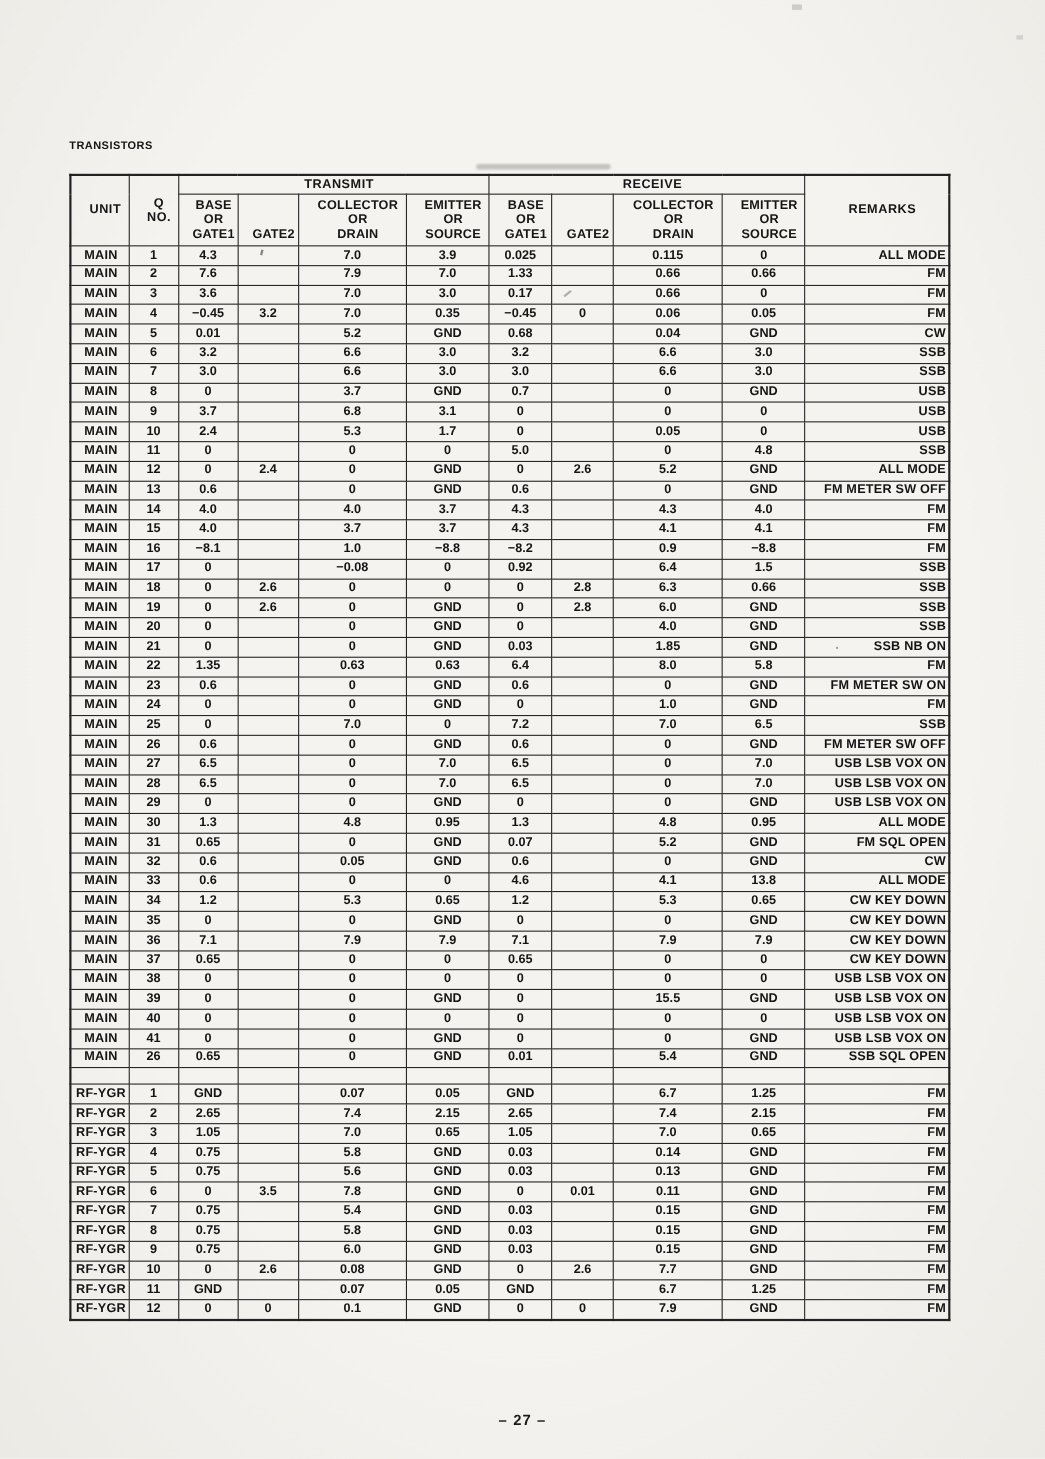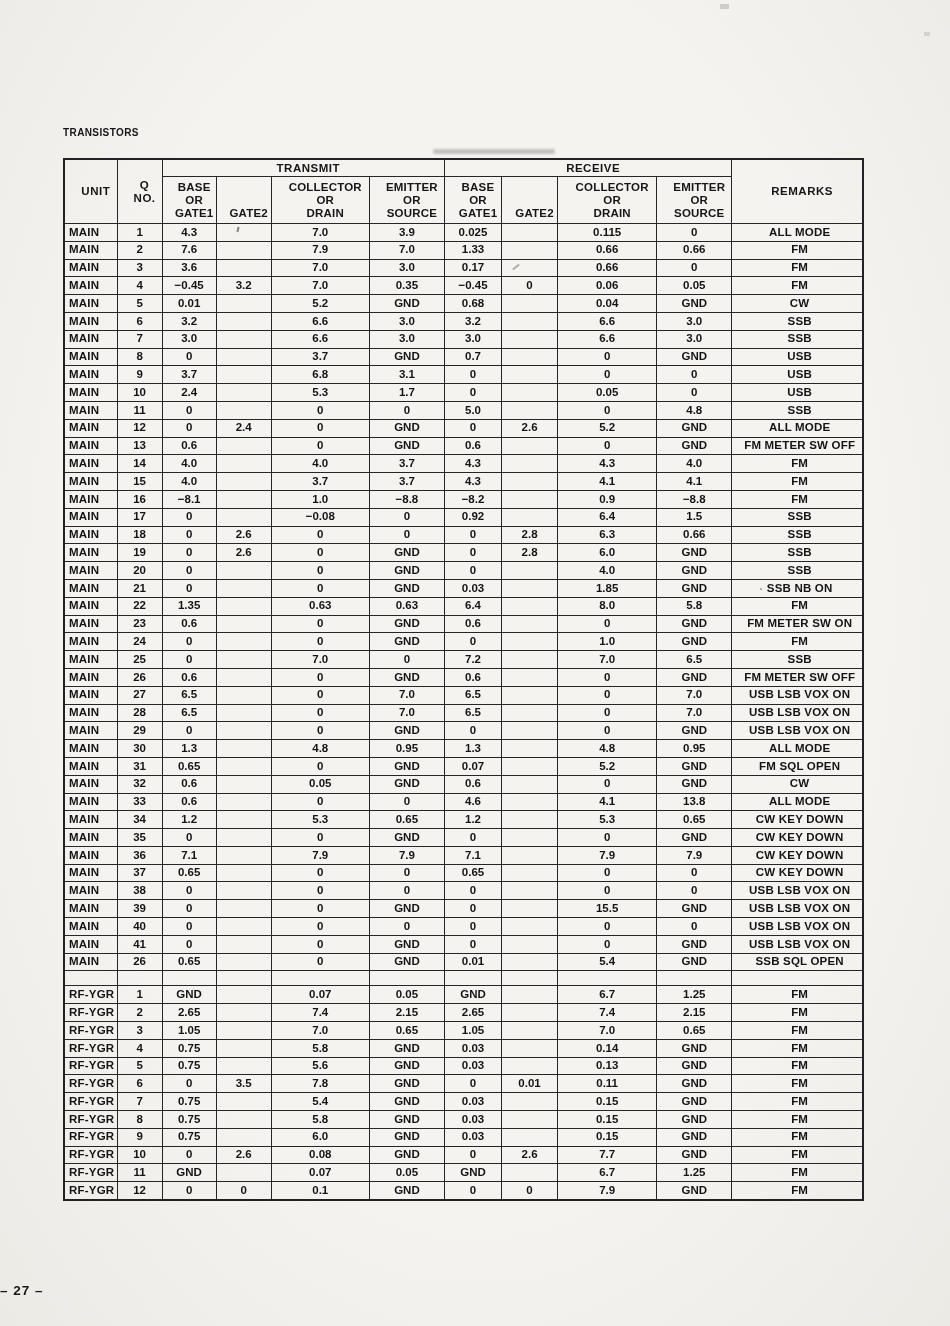--- a/index.html
+++ b/index.html
@@ -38,26 +38,26 @@
   .volt-table tr.group-row th.span-cell { vertical-align:middle; }
   .volt-table tr.sub-row th {
     height:43px; vertical-align:bottom; padding-bottom:3px;
     white-space:pre-line; letter-spacing:0.2px;margin-left:32px;
   }
   .volt-table th.mid { vertical-align:middle; white-space:pre-line; }
   .volt-table tbody td {
     height:16.8px; font-size:11.5px; line-height:1;
     color:#141414;
   }
-  .volt-table td.col-unit { text-align:left; padding-left:4px; letter-spacing:0.2px; }
-  .volt-table td.col-remarks { text-align:center; padding-left:7px; white-space:nowrap; letter-spacing:0.2px; }
+  .volt-table td.col-unit { text-align:center; padding-left:4px; letter-spacing:0.2px; }
+  .volt-table td.col-remarks { text-align:right; padding-left:7px; white-space:nowrap; letter-spacing:0.2px; }
   .volt-table tr.spacer td { height:14px; }
   .page-footer {
     position:absolute; top:1283px; left:0; width:950px;
-    text-align:left; font-size:13.5px; font-weight:bold; color:#1a1a1a;
+    text-align:center; font-size:13.5px; font-weight:bold; color:#1a1a1a;
     letter-spacing:1px;
   }
   .artifact { position:absolute; pointer-events:none; }
   .a-smudge { left:433px; top:149px; width:122px; height:5px;
     background:rgba(70,70,70,0.28); filter:blur(1.2px); border-radius:2px; }
   .a-tick { left:237px; top:227px; width:2px; height:5px;
     background:rgba(40,40,40,0.55); transform:rotate(14deg); }
   .a-slash { left:512px; top:266px; width:8px; height:2px;
     background:rgba(70,70,70,0.4); transform:rotate(-38deg); }
   .a-dot1 { left:720px; top:4px; width:9px; height:5px;

